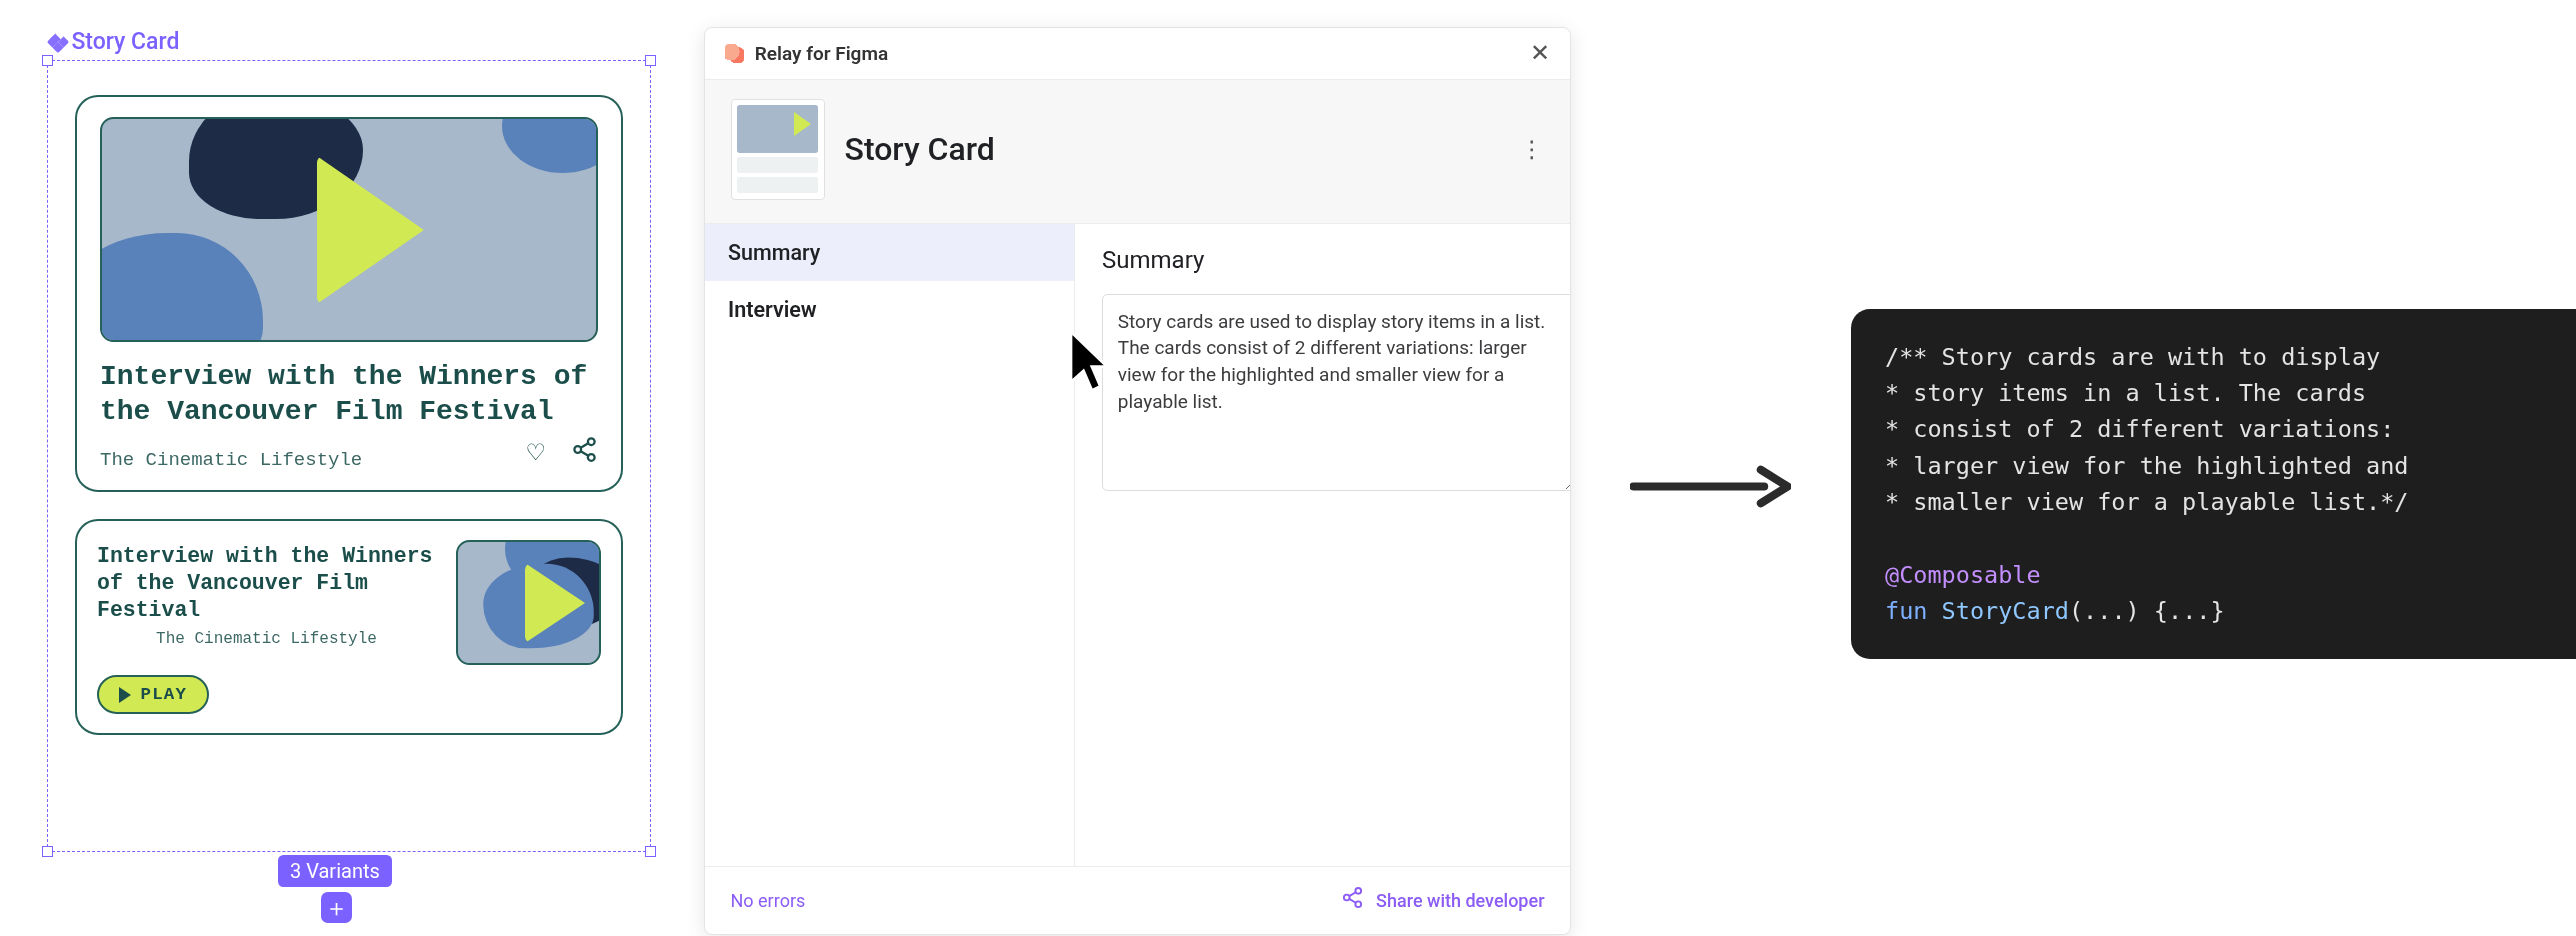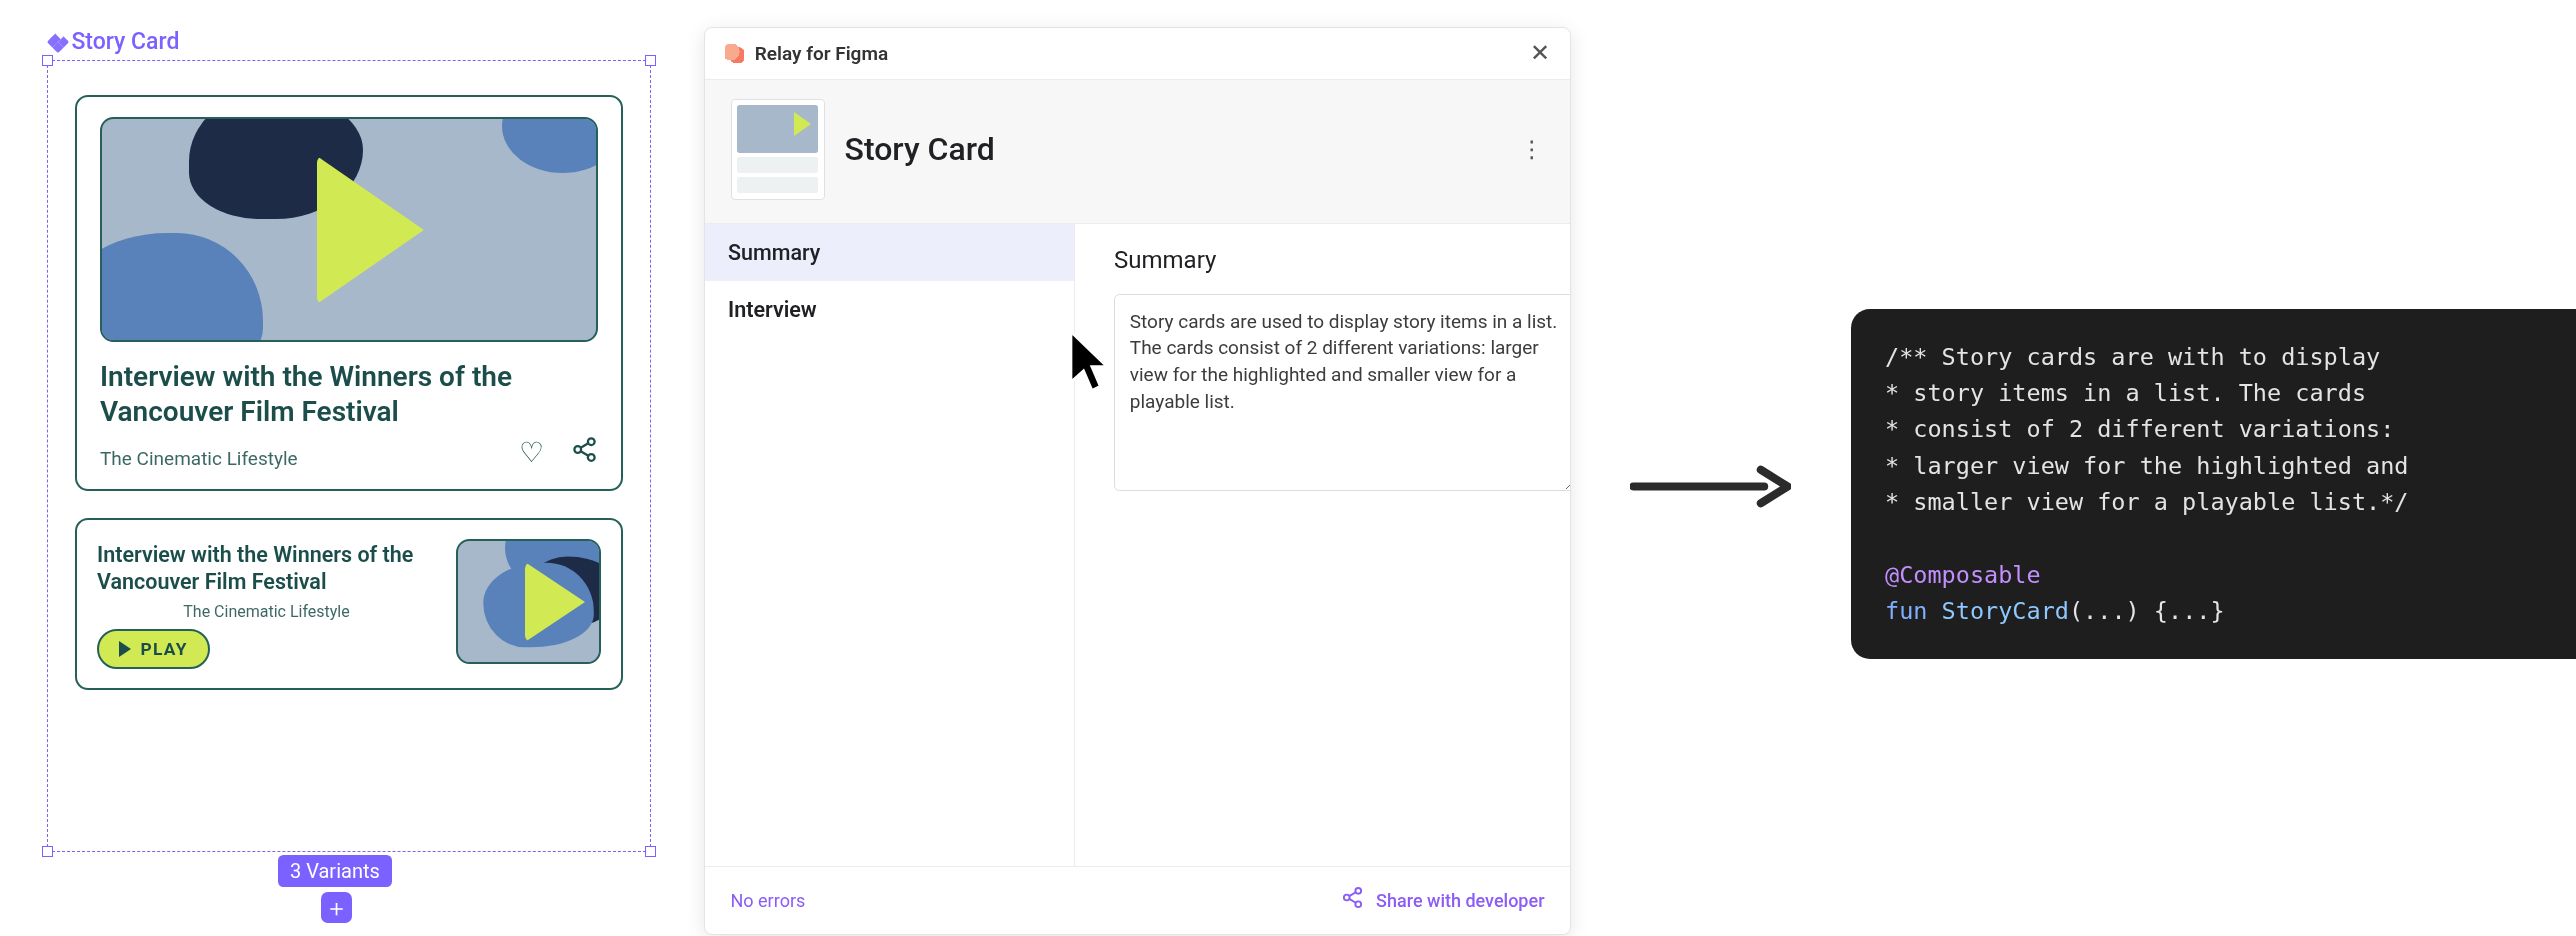--- a/index.html
+++ b/index.html
@@ -62,23 +62,24 @@
     width:31px; height:31px; border-radius:6.7px;
     background:var(--figma-purple); color:#fff;
     display:flex; align-items:center; justify-content:center;
     font-size:24px; line-height:1;
   }
 
   
   .cards { position:absolute; left:27px; top:34px; right:27px; display:flex; flex-direction:column; gap:27px; }
   .story-card {
     border:2.7px solid var(--teal-border);
-    border-radius:13px;
+    border-radius:23px;
     padding:20px 23px 19px;
     background:#fff;
+    font-family:Liberation Mono, monospace;
   }
   .hero-thumb {
     border:2.7px solid var(--teal-border);
     border-radius:13.4px;
     height:221px;
     background: var(--slate-blue);
     position:relative; overflow:hidden;
   }
   .hero-thumb.small { height:121px; width:141px; }
   .blob1{ position:absolute; width:174px; height:127px; background:var(--dark-navy); border-radius:50% 60% 55% 45% / 60% 50% 60% 40%; top:-27px; left:87px; }
@@ -100,21 +101,21 @@
   .card-title { margin:17.4px 0 6.7px; font-size:28px; font-weight:600; color:var(--teal-text); line-height:1.25; }
   .card-sub { font-size:19px; color:var(--teal-text); opacity:.85;text-align:center; }
   .card-actions { display:flex; justify-content:space-between; align-items:flex-end; margin-top:4px; }
   .icon-row { display:flex; gap:27px; font-size:28px; color:var(--teal-text); }
 
   .story-card.small-variant { display:flex; gap:20px; align-items:flex-start; padding:19px 20px; }
   .story-card.small-variant .info { flex:1; }
   .story-card.small-variant .card-title { font-size:21.5px; margin-top:2.7px; }
   .story-card.small-variant .card-sub { font-size:16px; }
   .play-pill {
-    margin-top:8px;
+    margin-top:27px;
     display:inline-flex; align-items:center; gap:9.4px;
     background:var(--lime); border:2px solid var(--teal-border);
     color:var(--teal-text); font-weight:700; letter-spacing:1.3px;
     padding:8px 20px; border-radius:670px; font-size:17.4px;
   }
   .play-pill .tri{ width:0;height:0;border-left:12px solid var(--teal-text);border-top:8px solid transparent;border-bottom:8px solid transparent; }
 
   
   .relay-panel {
     position:absolute; left:704px; top:27px;
@@ -144,21 +145,21 @@
     width:94px; height:101px; border:0.7px solid #E0E0E4; border-radius:4px;
     background:#fff; padding:5.4px; box-sizing:border-box;
     display:flex; flex-direction:column; gap:4px;
   }
   .relay-header .thumb .t1{ flex:3; background:var(--slate-blue); border-radius:2.7px; position:relative; overflow:hidden;}
   .relay-header .thumb .t1::after{content:"";position:absolute;right:6.7px;top:6.7px;width:0;height:0;border-left:17.4px solid var(--lime);border-top:12px solid transparent;border-bottom:12px solid transparent;}
   .relay-header .thumb .t2{ flex:1; background:#eef1f1; border-radius:2px;}
   .relay-header h1 { font-size:32px; margin:0; color:#202124; font-weight:500;}
   .relay-header .more { margin-left:auto; font-size:23px; color:#555; letter-spacing:1.3px; }
 
-  .relay-body { flex:1; display:flex; min-height:0;gap:12px; }
+  .relay-body { flex:1; display:flex; min-height:0; }
   .relay-sidebar { width:369px; border-right:0.7px solid #ECECEF; }
   .side-item { padding:16px 23px; font-size:21.5px; color:#202124;}
   .side-item.active { background:#ECEEFB; font-weight:500;}
   .side-hint { padding:5.4px 23px 0; color:#676770; font-size:19px; line-height:1.4; max-width:241px;}
   .relay-main { flex:1; padding:20px 27px; }
   .relay-main h2 { font-size:24px; font-weight:400; margin:2.7px 0 20px; color:#202124;}
   .summary-box {
     width:100%; height:168px; resize:both;
     border:0.7px solid #DADCE0; border-radius:5.4px;
     padding:13.4px 14.8px; font-size:19px; color:#3c3c3f;

